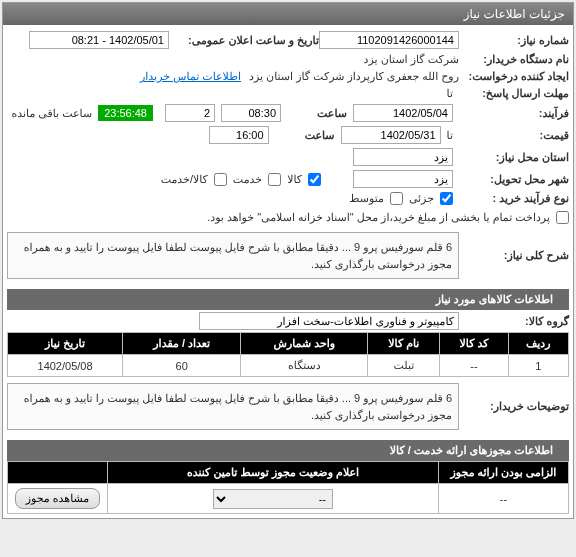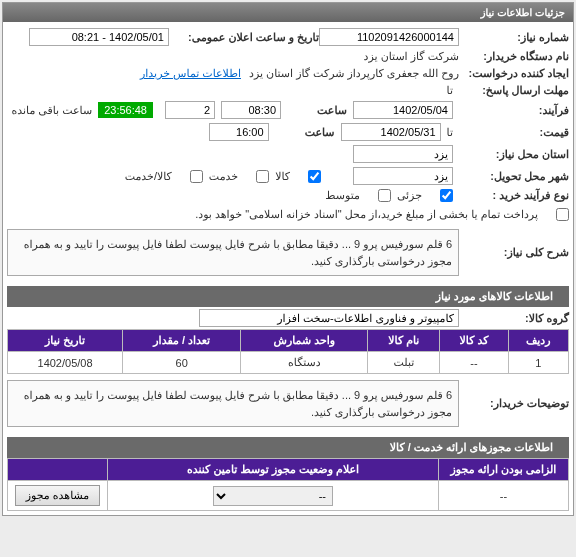--- a/index.html
+++ b/index.html
@@ -1,39 +1,39 @@
 <!DOCTYPE html>
 <html dir="rtl" lang="fa"><head>
 <meta charset="utf-8">
 <style>
 * { box-sizing: border-box; margin: 0; padding: 0; }
 body { font-family: Tahoma, Arial, sans-serif; font-size: 11px; background: #ececec; color: #333; direction: rtl; width: 576px; }
 .panel { border: 1px solid #999; margin: 2px; background: #fff; }
-.panel-header { background: linear-gradient(#888, #666); color: #fff; padding: 4px 8px; font-weight: bold; font-size: 10px; }
+.panel-header { background: linear-gradient(#888, #666); color: #fff; padding: 4px 8px; font-weight: normal; font-size: 12px; }
 .panel-body { padding: 4px; }
 .row { display: flex; align-items: center; padding: 2px 0; flex-wrap: wrap; }
 .label { width: 110px; font-weight: bold; padding-left: 4px; text-align: right; }
 .label-sm { width: 60px; font-weight: bold; padding-left: 4px; }
 input[type=text] { border: 1px solid #aaa; padding: 2px 4px; font-family: inherit; font-size: 11px; background: #fff; }
 .inp-w1 { width: 140px; }
 .inp-w2 { width: 100px; }
 .inp-w3 { width: 60px; }
 .inp-w4 { width: 50px; }
 .link-blue { color: #0066cc; text-decoration: underline; cursor: pointer; margin-right: 8px; }
 .badge-green { background: #0a0; color: #fff; padding: 2px 6px; border-radius: 0; margin-right: 6px; }
 .static-val { }
-.chk-row { display: flex; align-items: center; gap: 16px; }
+.chk-row { display: flex; align-items: center; gap: 4px; }
 .chk-row input { margin-left: 2px; }
 .desc-box { border: 1px solid #aaa; background: #fafafa; padding: 6px; margin: 4px 0; font-size: 11px; line-height: 1.5; }
 table { width: 100%; border-collapse: collapse; font-size: 11px; }
 th, td { border: 1px solid #bbb; padding: 4px; text-align: center; }
-th { background: #4c1d95; color: #fff; font-weight: bold; }
+th { background: #000000; color: #fff; font-weight: bold; }
 td { background: #fff; }
 .subhdr { background: #6a6a6a; color: #fff; padding: 4px 16px; font-weight: bold; margin-top: 4px; }
-.btn { background: linear-gradient(#f5f5f5,#ddd); border: 1px solid #999; padding: 3px 10px; cursor: pointer; font-family: inherit; font-size: 11px; border-radius: 0; }
+.btn { background: linear-gradient(#f5f5f5,#ddd); border: 1px solid #999; padding: 3px 10px; cursor: pointer; font-family: inherit; font-size: 11px; border-radius: 8px; }
 select { border: 1px solid #aaa; padding: 2px; font-family: inherit; font-size: 11px; min-width: 120px; }
 .flex-gap { display: flex; align-items: center; gap: 6px; flex-wrap: wrap; }
 </style>
 </head>
 <body>
 
 <div class="panel">
   <div class="panel-header">جزئیات اطلاعات نیاز</div>
   <div class="panel-body">
 

